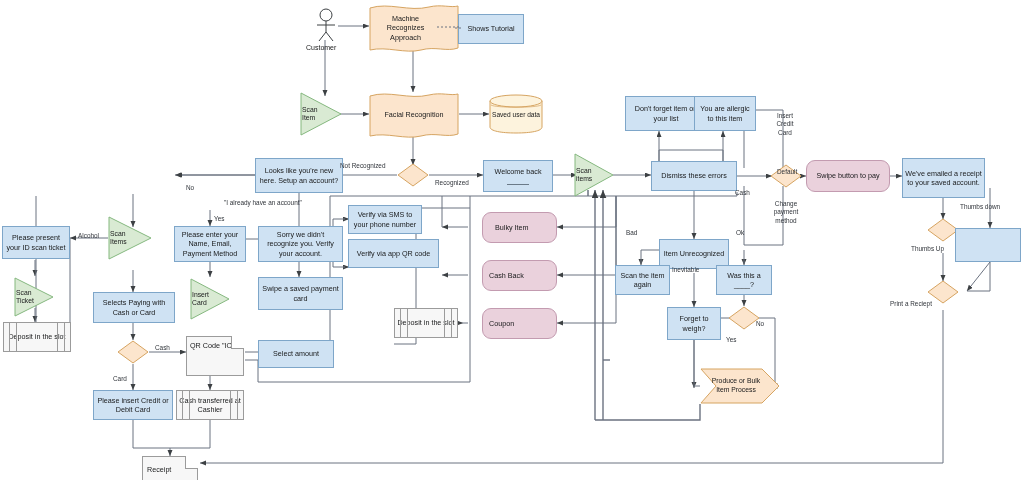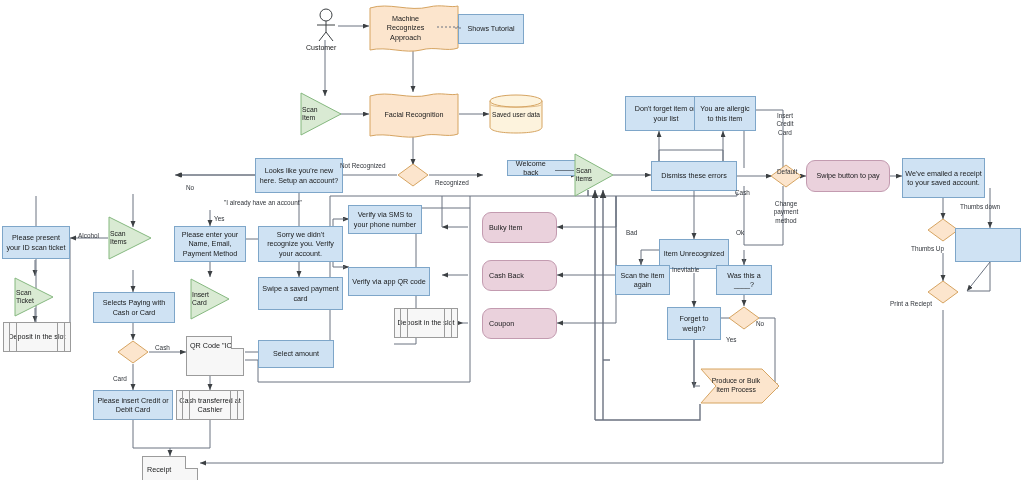--- a/index.html
+++ b/index.html
@@ -252,21 +252,21 @@
 
   <div class="dia" style="left:397px;top:163px;width:32px;height:24px;">
     <svg width="32" height="24" viewBox="0 0 32 24">
         <path d="M16,1 L31,12 L16,23 L1,12 Z" fill="#fce5cd" stroke="#d6a461" stroke-width="1"></path>
       </svg>
   </div>
 
   <div class="node proc" style="left:255px;top:158px;width:88px;height:35px;">
     <span>Looks like you're new here. Setup an account?</span>
   </div>
-  <div class="node proc" style="left:483px;top:160px;width:70px;height:16px;gap:3px;margin-left:24px;">
+  <div class="node proc" style="left:483px;top:160px;width:70px;height:32px;flex-direction:column;gap:3px;">
     <span>Welcome back</span>
     <span class="blank"></span>
   </div>
 
   <div class="tri" style="left:574px;top:153px;width:40px;height:44px;">
     <svg width="40" height="44" viewBox="0 0 40 44">
         <path d="M1,1 L39,22 L1,43 Z" fill="#d9ead3" stroke="#85b87f" stroke-width="1"></path>
       </svg>
     <div class="tritxt">Scan items</div>
   </div>
@@ -283,21 +283,21 @@
 
   <div class="node proc" style="left:258px;top:226px;width:85px;height:36px;">
     <span>Sorry we didn't recognize you. Verify your account.</span>
   </div>
   <div class="node proc" style="left:258px;top:277px;width:85px;height:33px;">
     <span>Swipe a saved payment card</span>
   </div>
   <div class="node proc" style="left:348px;top:205px;width:74px;height:29px;">
     <span>Verify via SMS to your phone number</span>
   </div>
-  <div class="node proc" style="left:348px;top:267px;width:82px;height:29px;">
+  <div class="node proc" style="left:348px;top:239px;width:91px;height:29px;">
     <span>Verify via app QR code</span>
   </div>
 
   <div class="node proc" style="left:2px;top:226px;width:68px;height:33px;">
     <span>Please present your ID scan ticket</span>
   </div>
   <div class="tri" style="left:14px;top:277px;width:40px;height:40px;">
     <svg width="40" height="40" viewBox="0 0 40 40">
         <path d="M1,1 L39,20 L1,39 Z" fill="#d9ead3" stroke="#85b87f" stroke-width="1"></path>
       </svg>
@@ -342,21 +342,21 @@
 
   <div class="node doc" style="left:142px;top:456px;width:56px;height:28px;position:absolute;justify-content:flex-start;align-items:center;padding:2px 4px;text-align:left;">
     <span>Receipt</span>
     <span class="docfold"></span>
   </div>
 
   <div class="node tape" style="left:394px;top:308px;width:64px;height:30px;position:absolute;">
     <span>Deposit in the slot</span>
   </div>
 
-  <div class="node card" style="left:482px;top:212px;width:75px;height:31px;justify-content:flex-start;padding-left:6px;text-align:left;">
+  <div class="node card" style="left:482px;top:212px;width:75px;height:31px;justify-content:flex-start;padding-left:12px;text-align:left;">
     <span>Bulky Item</span>
   </div>
   <div class="node card" style="left:482px;top:260px;width:75px;height:31px;justify-content:flex-start;padding-left:6px;text-align:left;">
     <span>Cash Back</span>
   </div>
   <div class="node card" style="left:482px;top:308px;width:75px;height:31px;justify-content:flex-start;padding-left:6px;text-align:center;">
     <span>Coupon</span>
   </div>
 
   <div class="node proc" style="left:625px;top:96px;width:82px;height:35px;">

